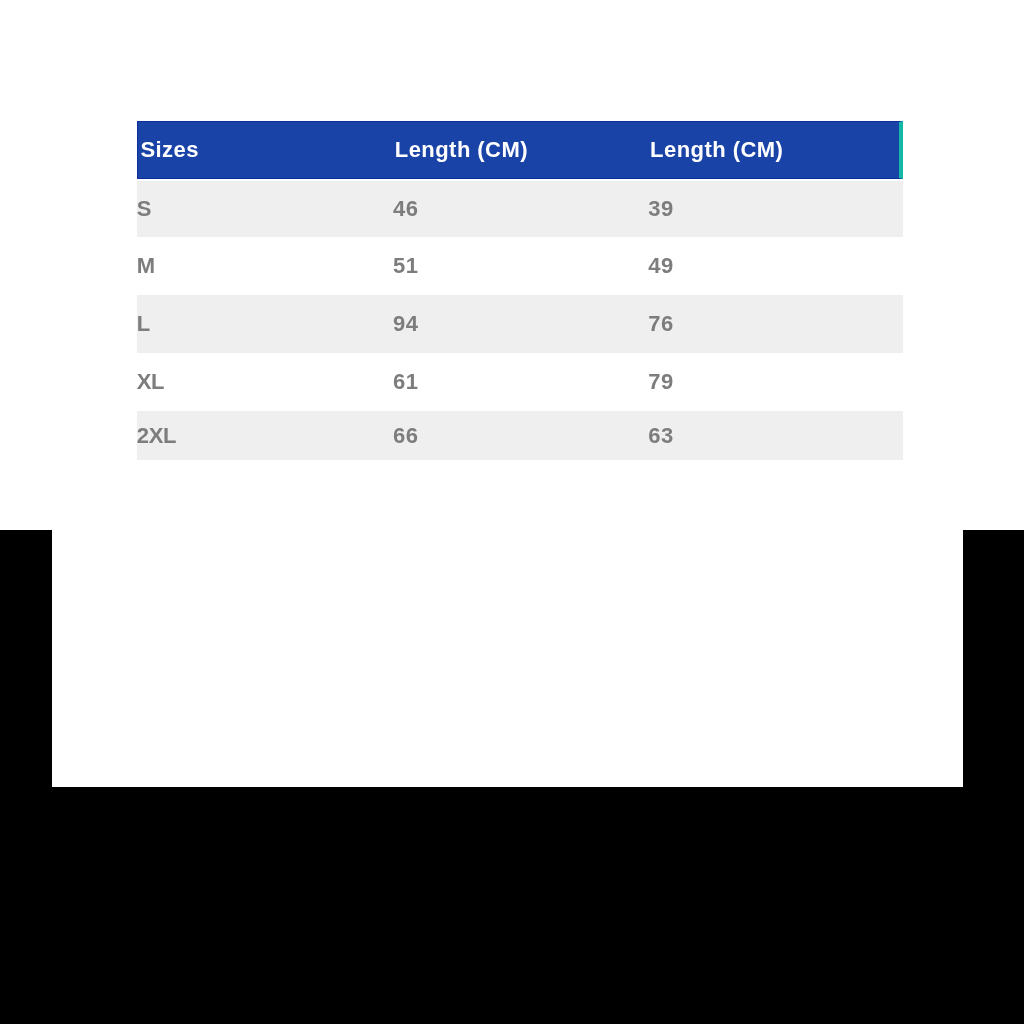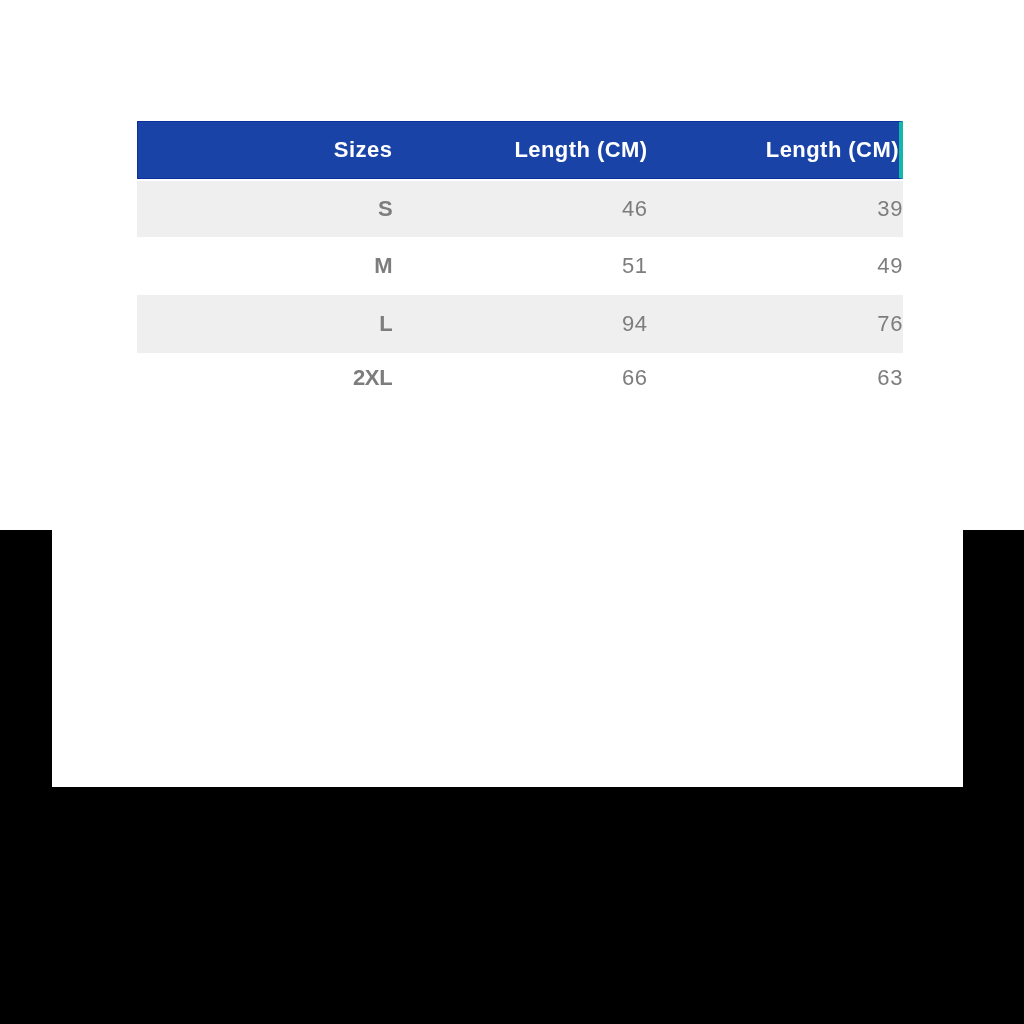--- a/index.html
+++ b/index.html
@@ -27,21 +27,21 @@
     position:absolute; left:137px; top:121px; width:766px;
     border-collapse:separate; border-spacing:0;
     table-layout:fixed;
   }
   .sizechart th,
   .sizechart td {
     width:33.3333%;
     height:58px;
     box-sizing:border-box;
     padding:0;
-    text-align:right;
+    text-align:left;
     vertical-align:middle;
   }
   
   .sizechart .cell-text { display:block; will-change:opacity; }
 
   .sizechart thead th {
     background:#1a43a8;
     color:#ffffff;
     font-size:22px;
     font-weight:700;
@@ -54,21 +54,21 @@
   .sizechart thead th:last-child  { border-right:4px solid #14b8a6; }
 
   .sizechart tbody tr:nth-child(odd)  { background:#efefef; }
   .sizechart tbody tr:nth-child(even) { background:#ffffff; }
   .sizechart tbody tr:first-child td  { border-top:2px solid #ffffff; }
   .sizechart tbody tr:last-child  td  { height:49px; }
 
   .sizechart tbody td {
     color:#7d7d7d;
     font-size:22px;
-    font-weight:400;
+    font-weight:700;
     letter-spacing:0.6px;
     text-indent:0.6px;
   }
   .sizechart tbody td.size {
     font-weight:700;
     letter-spacing:-0.3px;
     text-indent:-0.3px;
   }
 </style>
 </head>
@@ -121,20 +121,31 @@
         </td>
       <td>
           <span class="cell-text">94</span>
         </td>
       <td>
           <span class="cell-text">76</span>
         </td>
     </tr>
     <tr>
       <td class="size">
+          <span class="cell-text">XL</span>
+        </td>
+      <td>
+          <span class="cell-text">61</span>
+        </td>
+      <td>
+          <span class="cell-text">79</span>
+        </td>
+    </tr>
+    <tr>
+      <td class="size">
           <span class="cell-text">2XL</span>
         </td>
       <td>
           <span class="cell-text">66</span>
         </td>
       <td>
           <span class="cell-text">63</span>
         </td>
     </tr>
   </tbody>

